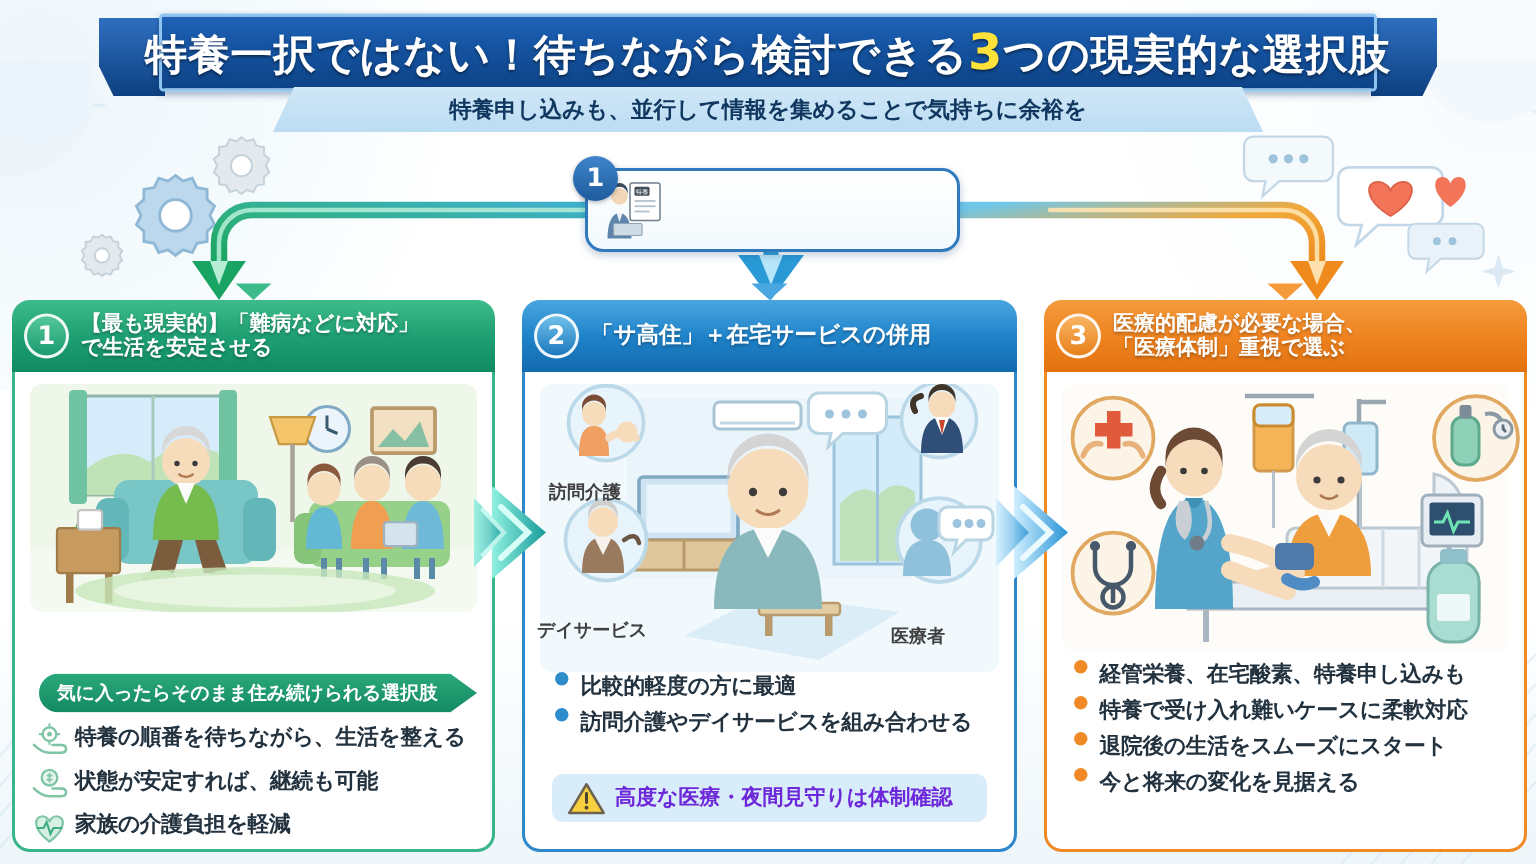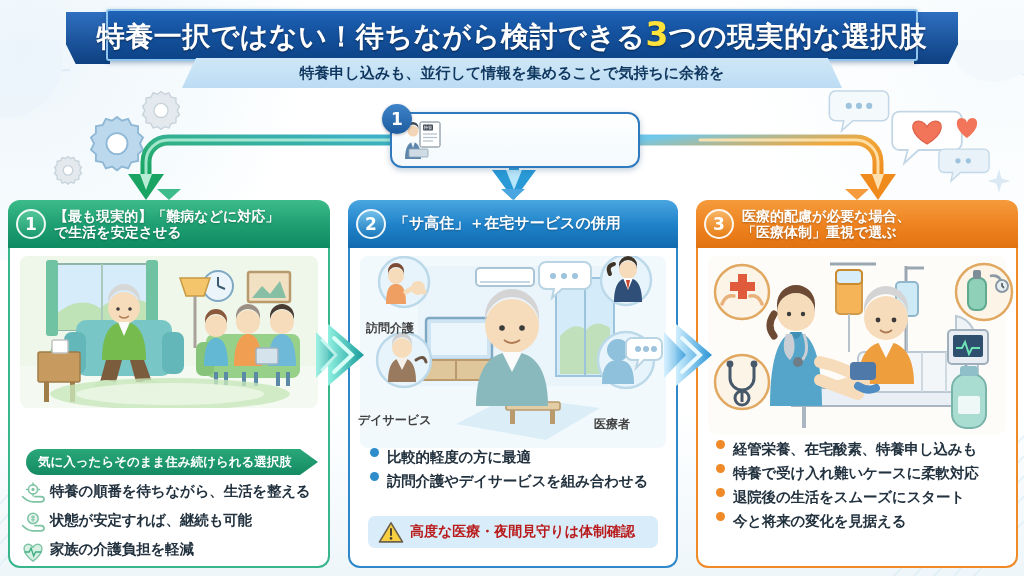--- a/index.html
+++ b/index.html
@@ -153,21 +153,21 @@
   .btxt{ font-size:14.5px; font-weight:bold; color:#23323f; white-space:nowrap; letter-spacing:-.2px;}
 
   
   .c2lab{ position:absolute; font-size:12px; font-weight:bold; color:#404040; white-space:nowrap; z-index:4;}
 
   
   .warnbox{
     position:absolute; left:18px; top:76px; width:290px; height:32px;
     background:#d9ecf9; border-radius:7px; display:flex; align-items:center; padding-left:10px;
   }
-  .warnbox span{ font-size:14px; font-weight:bold; color:#b91c1c; white-space:nowrap; margin-left:6px;}
+  .warnbox span{ font-size:14px; font-weight:bold; color:#6d28d9; white-space:nowrap; margin-left:6px;}
 
   
   .chev{ position:absolute; z-index:7; }
 </style>
 </head>
 <body>
 
 <div class="bg">
   <div class="bg-left-wash"></div>
   <div class="bg-right-wash"></div>

